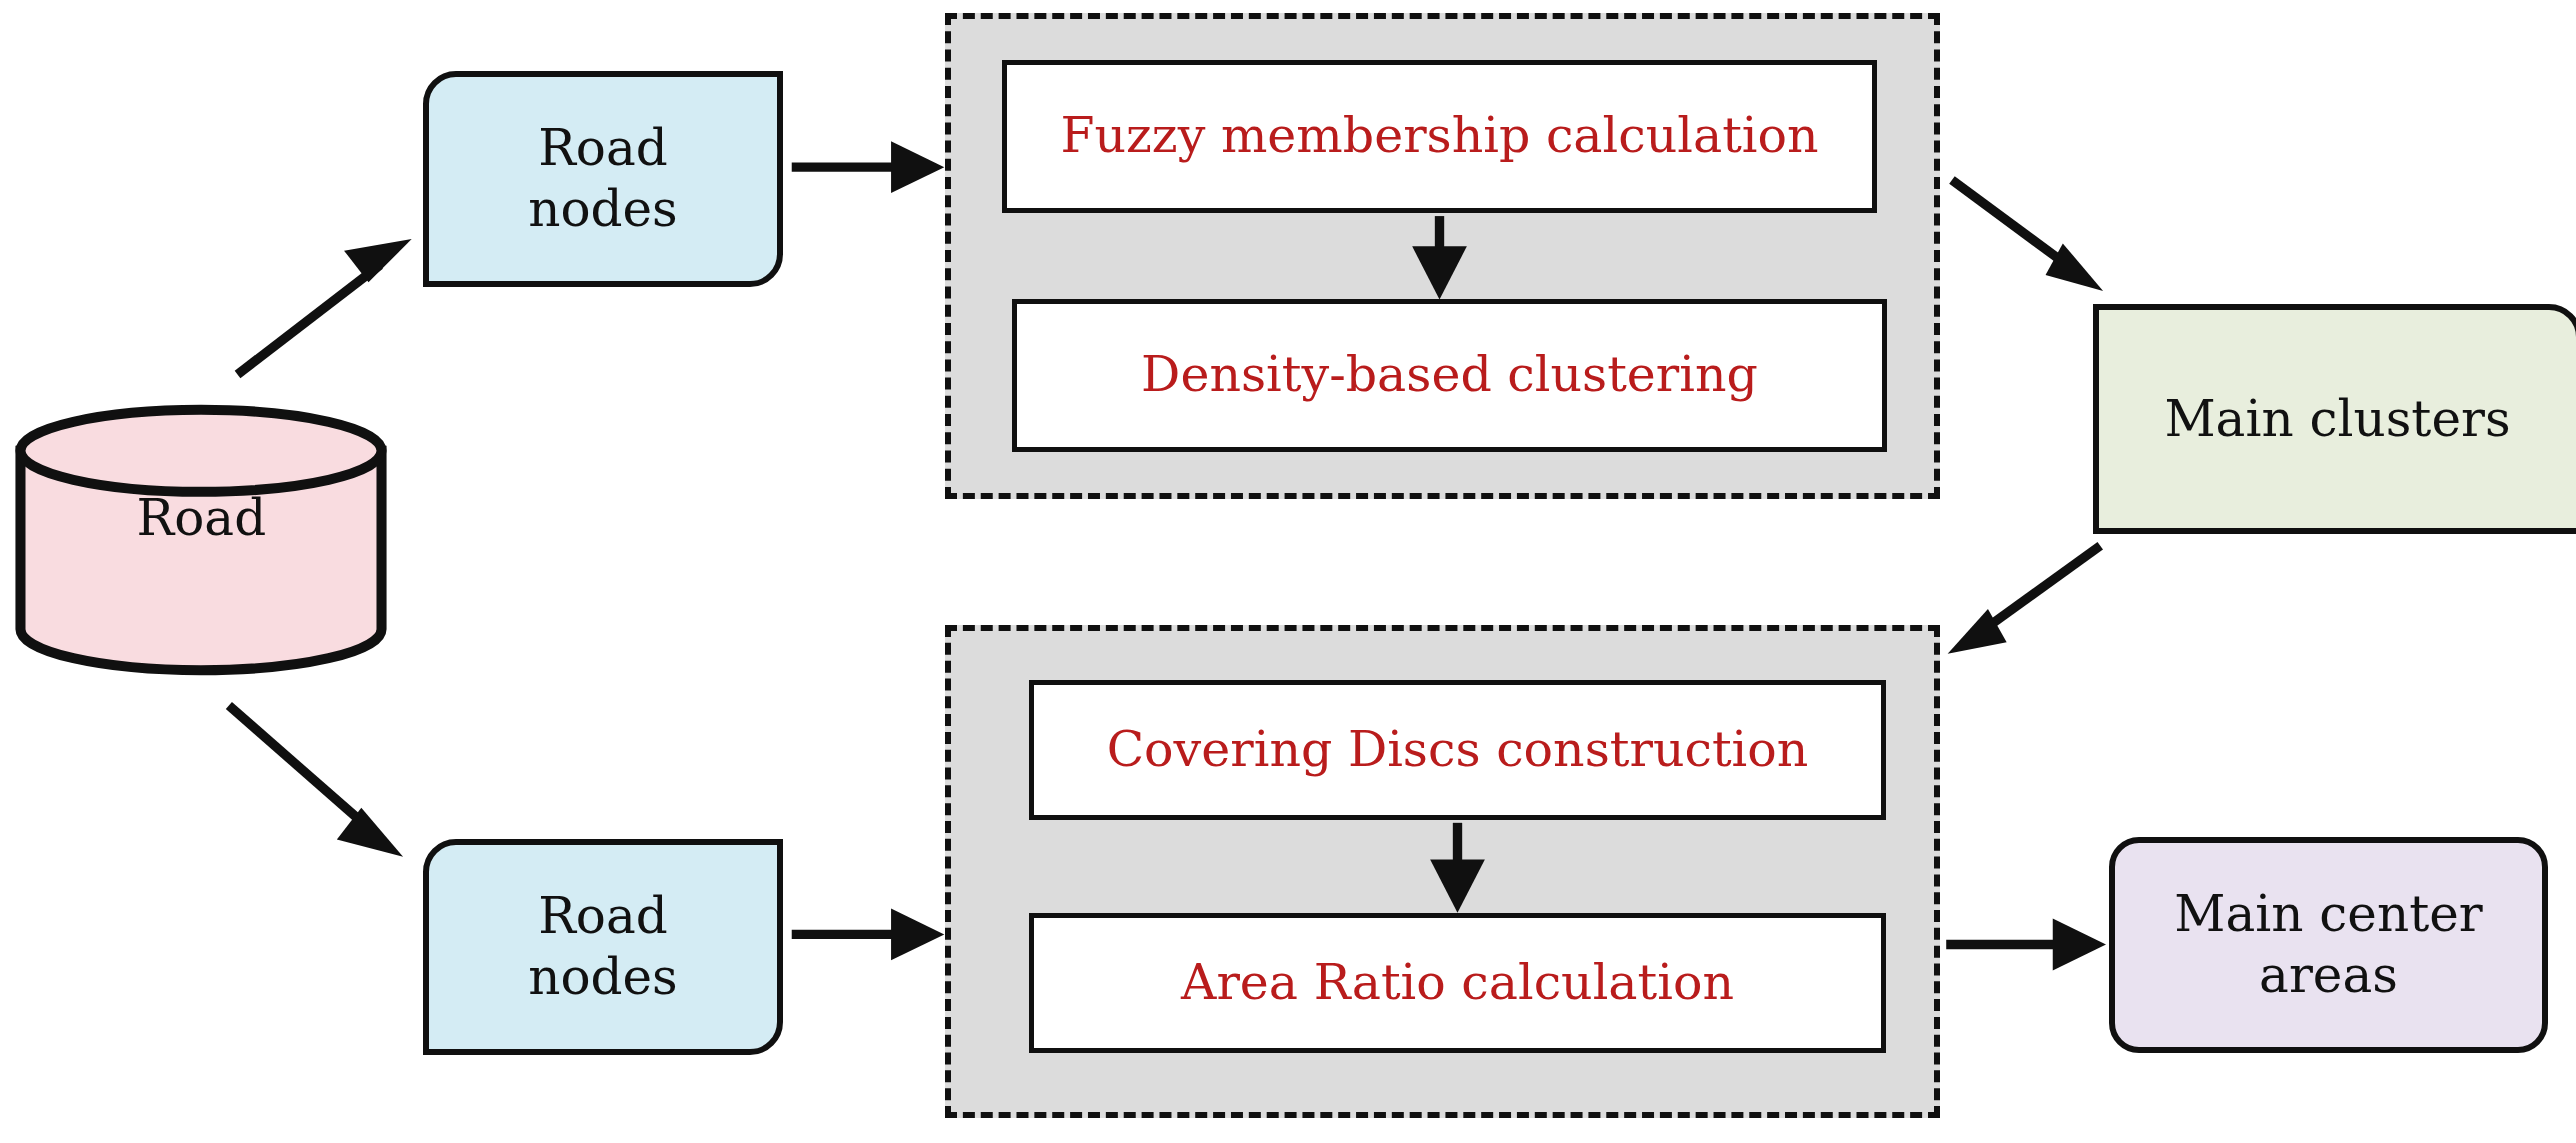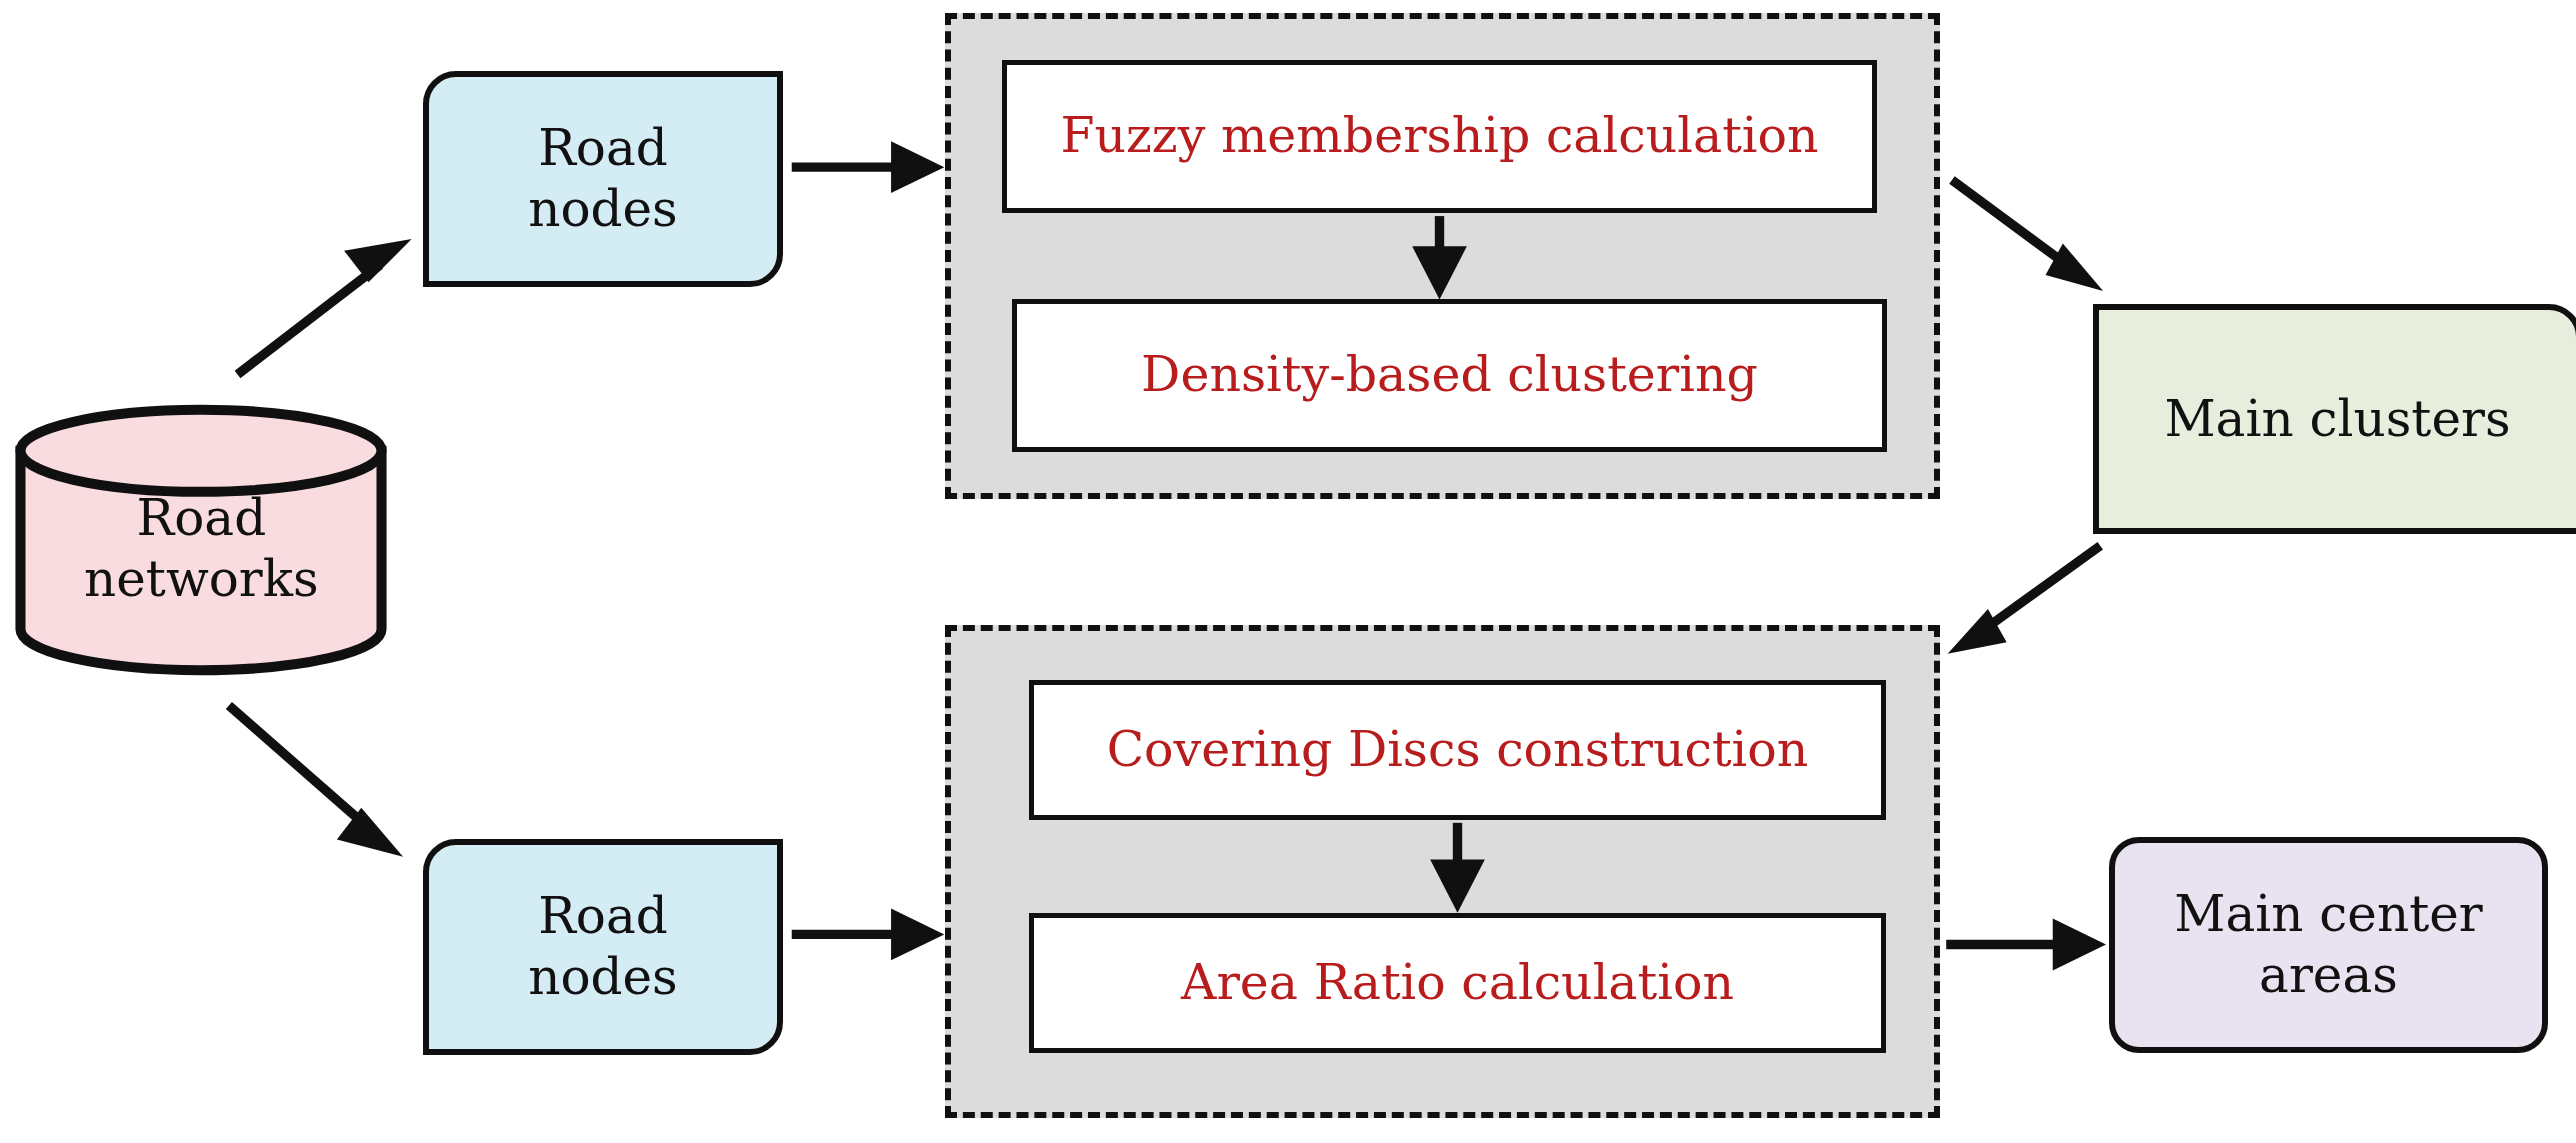--- a/index.html
+++ b/index.html
@@ -108,21 +108,20 @@
 
 <div id="canvas">
 
   <div id="db-cylinder" style="left:14.4px; top:403px; width:374px; height:274px;">
     <svg width="374" height="274" viewBox="0 0 520 380">
       <path d="M9,66 L9,314 A251,57 0 0 0 511,314 L511,66 Z" fill="#f9dce0" stroke="#101010" stroke-width="14"></path>
       <ellipse cx="260" cy="66" rx="251" ry="57" fill="#f9dce0" stroke="#101010" stroke-width="14"></ellipse>
     </svg>
     <div class="cyl-label">
       <div>Road</div>
-      <div>networks</div>
     </div>
   </div>
 
   <div class="node box-asym" style="left:423px; top:71px; width:360px; height:216px; background:#d4ecf4;">
     <div>
       <div>Road</div>
       <div>nodes</div>
     </div>
   </div>
 

